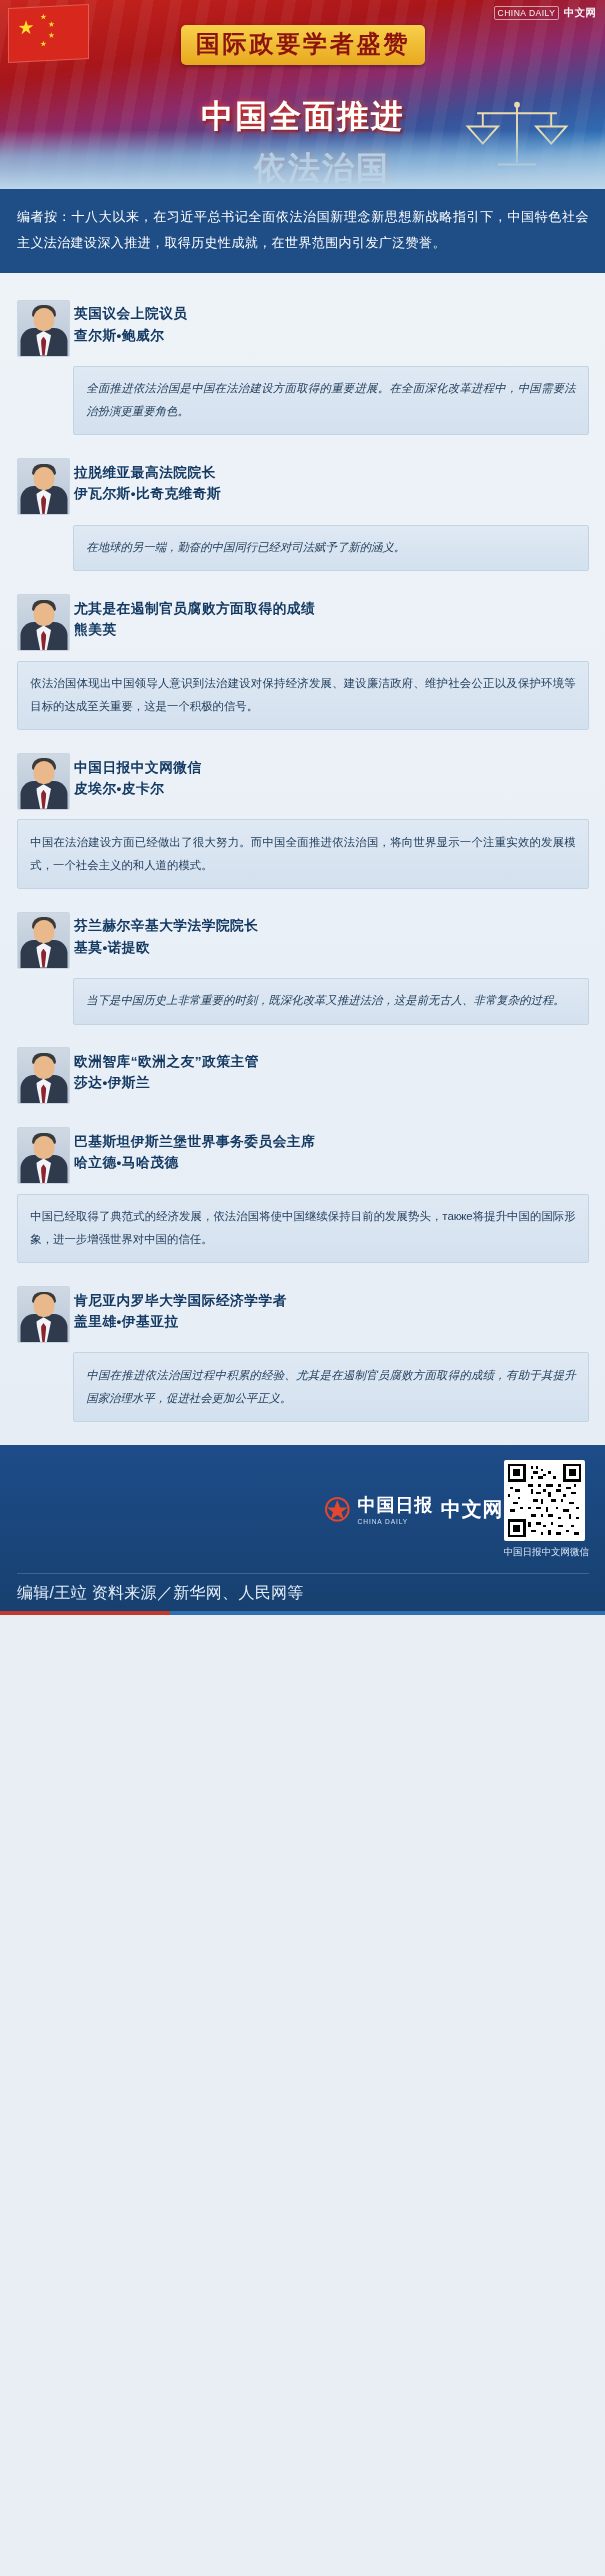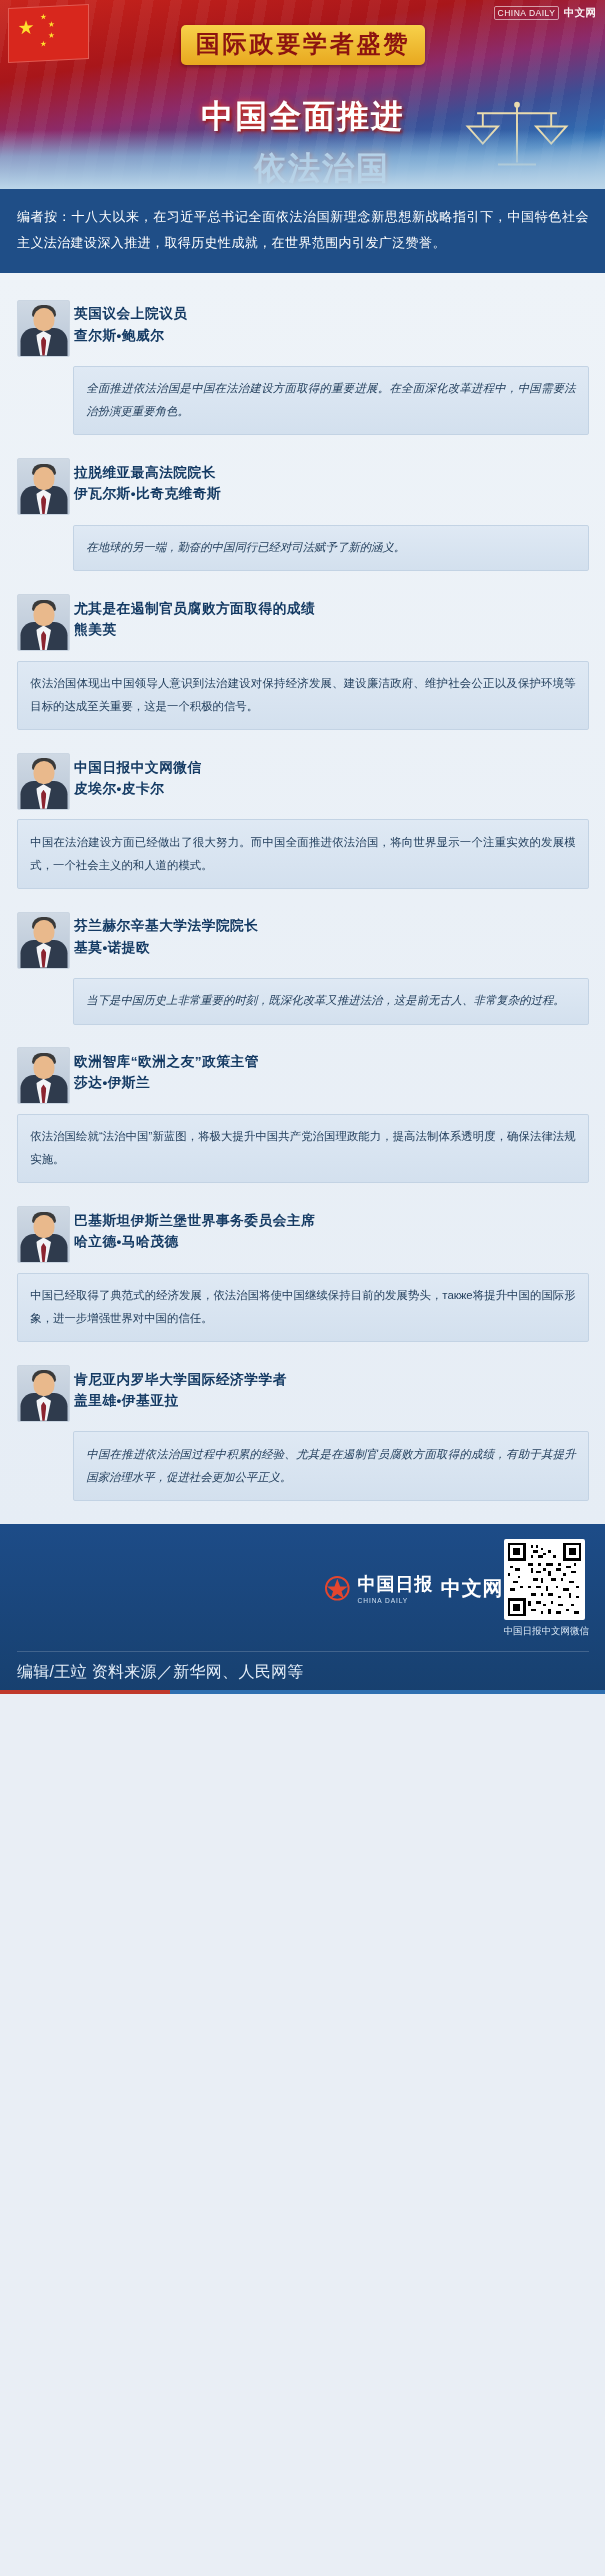--- a/index.html
+++ b/index.html
@@ -351,21 +351,20 @@
             <div class="shirt"></div>
             <div class="tie"></div>
           <div class="hair"></div>
             <div class="head"></div>
         </div>
         <div class="name-block">
           <div class="name-line">欧洲智库“欧洲之友”政策主管</div>
           <div class="name-line">莎达•伊斯兰</div>
         </div>
       </div>
-      <div class="quote">依法治国绘就“法治中国”新蓝图，将极大提升中国共产党治国理政能力，提高法制体系透明度，确保法律法规实施。</div>
     </div>
 
     <div class="entry">
       <div class="entry-top">
         <div class="avatar">
           <div class="body"></div>
             <div class="shirt"></div>
             <div class="tie"></div>
           <div class="hair"></div>
             <div class="head"></div>

